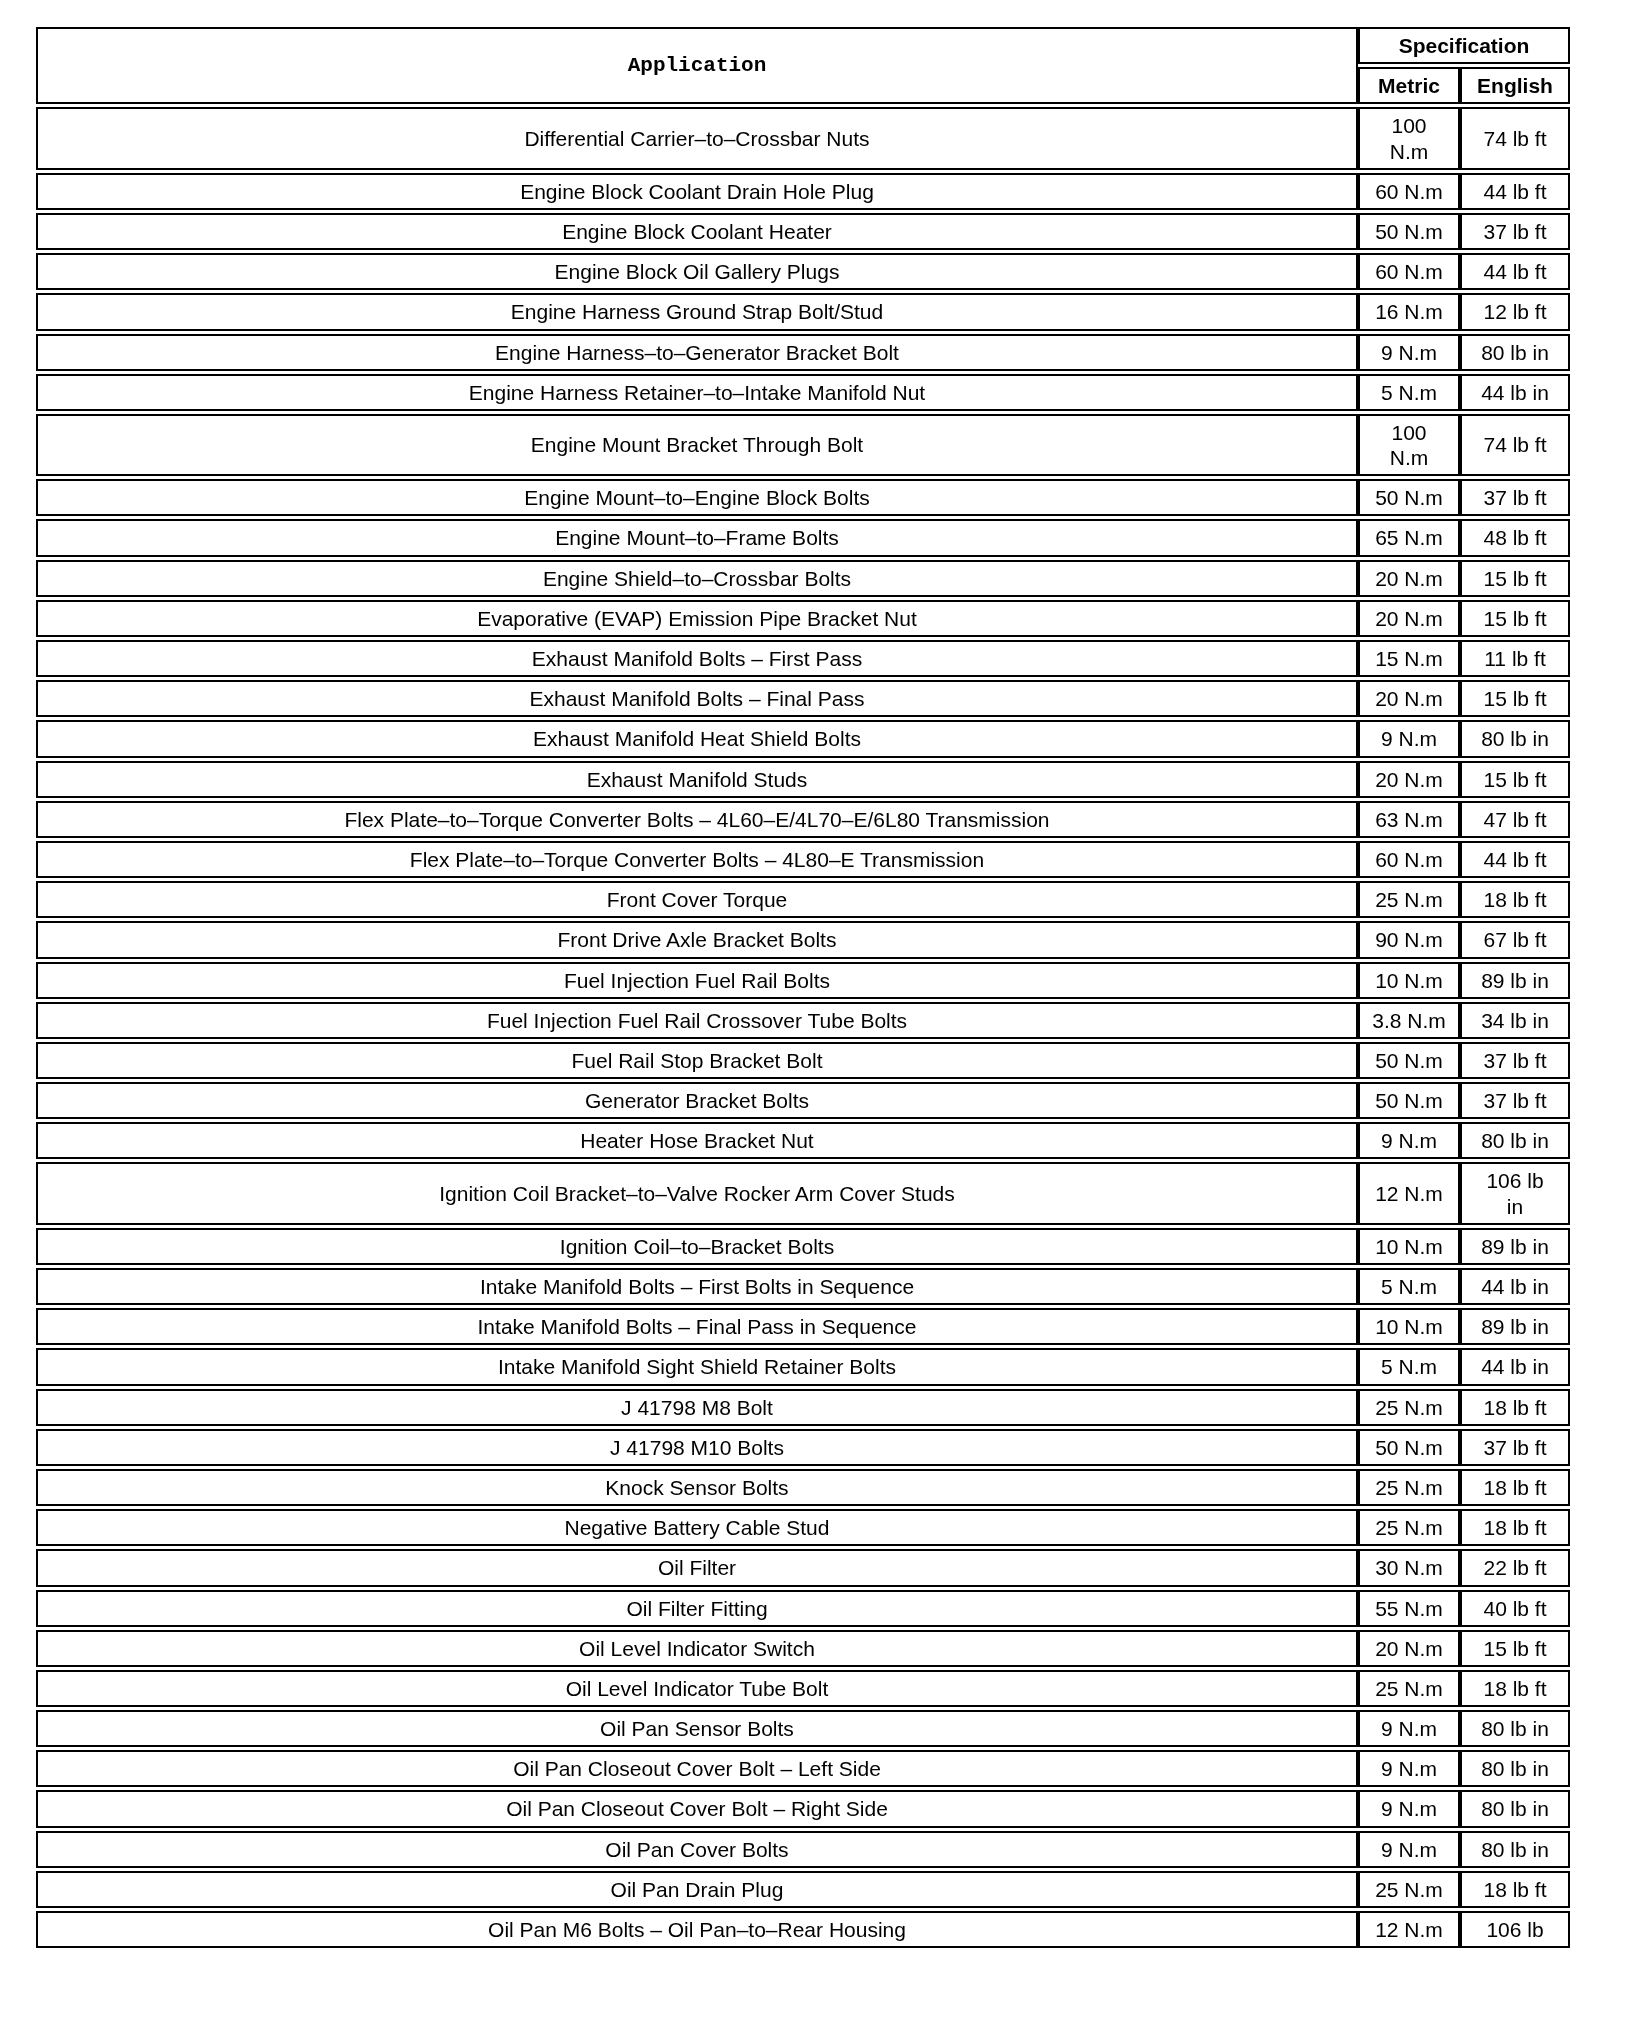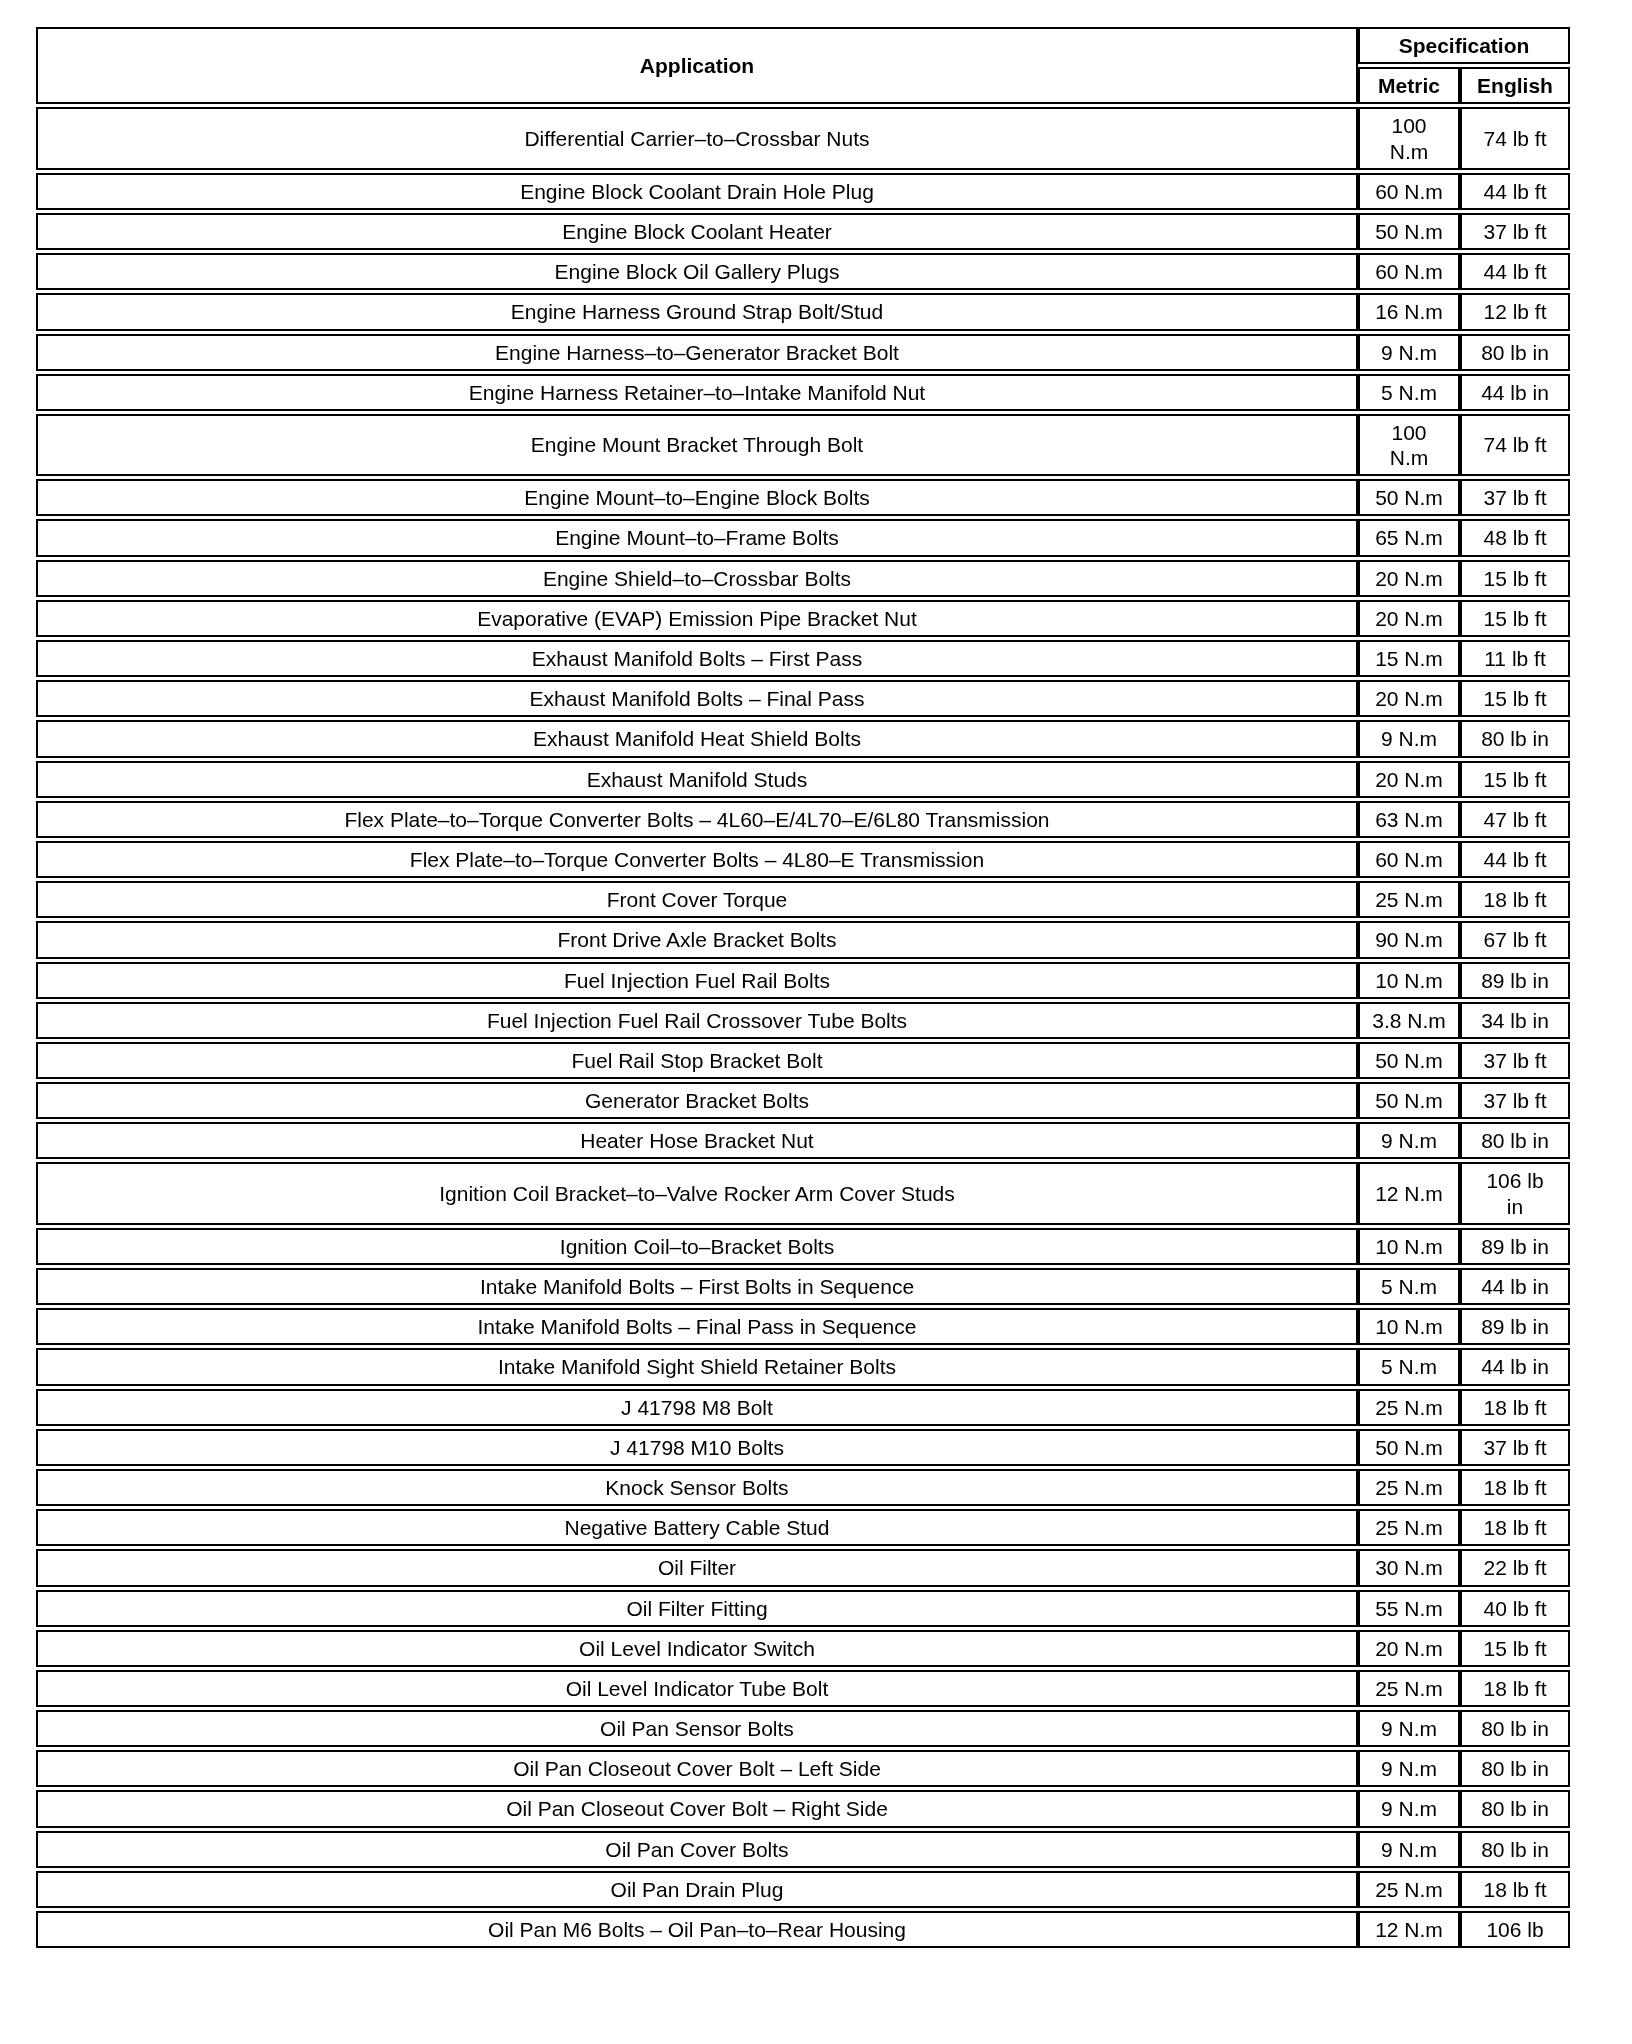--- a/index.html
+++ b/index.html
@@ -34,20 +34,21 @@
     font-size: 21px;
     line-height: 1.2;
     vertical-align: middle;
     box-sizing: border-box;
     overflow: hidden;
   }
   th.app-header {
     text-align: center;
     font-weight: bold;
     font-size: 22px;
+    font-family: Liberation Mono, monospace;
   }
   th.spec-header, th.unit-header {
     text-align: center;
     font-weight: bold;
     font-size: 22px;
     padding: 3px 4px;
   }
   td.app-cell {
     text-align: center;
   }

